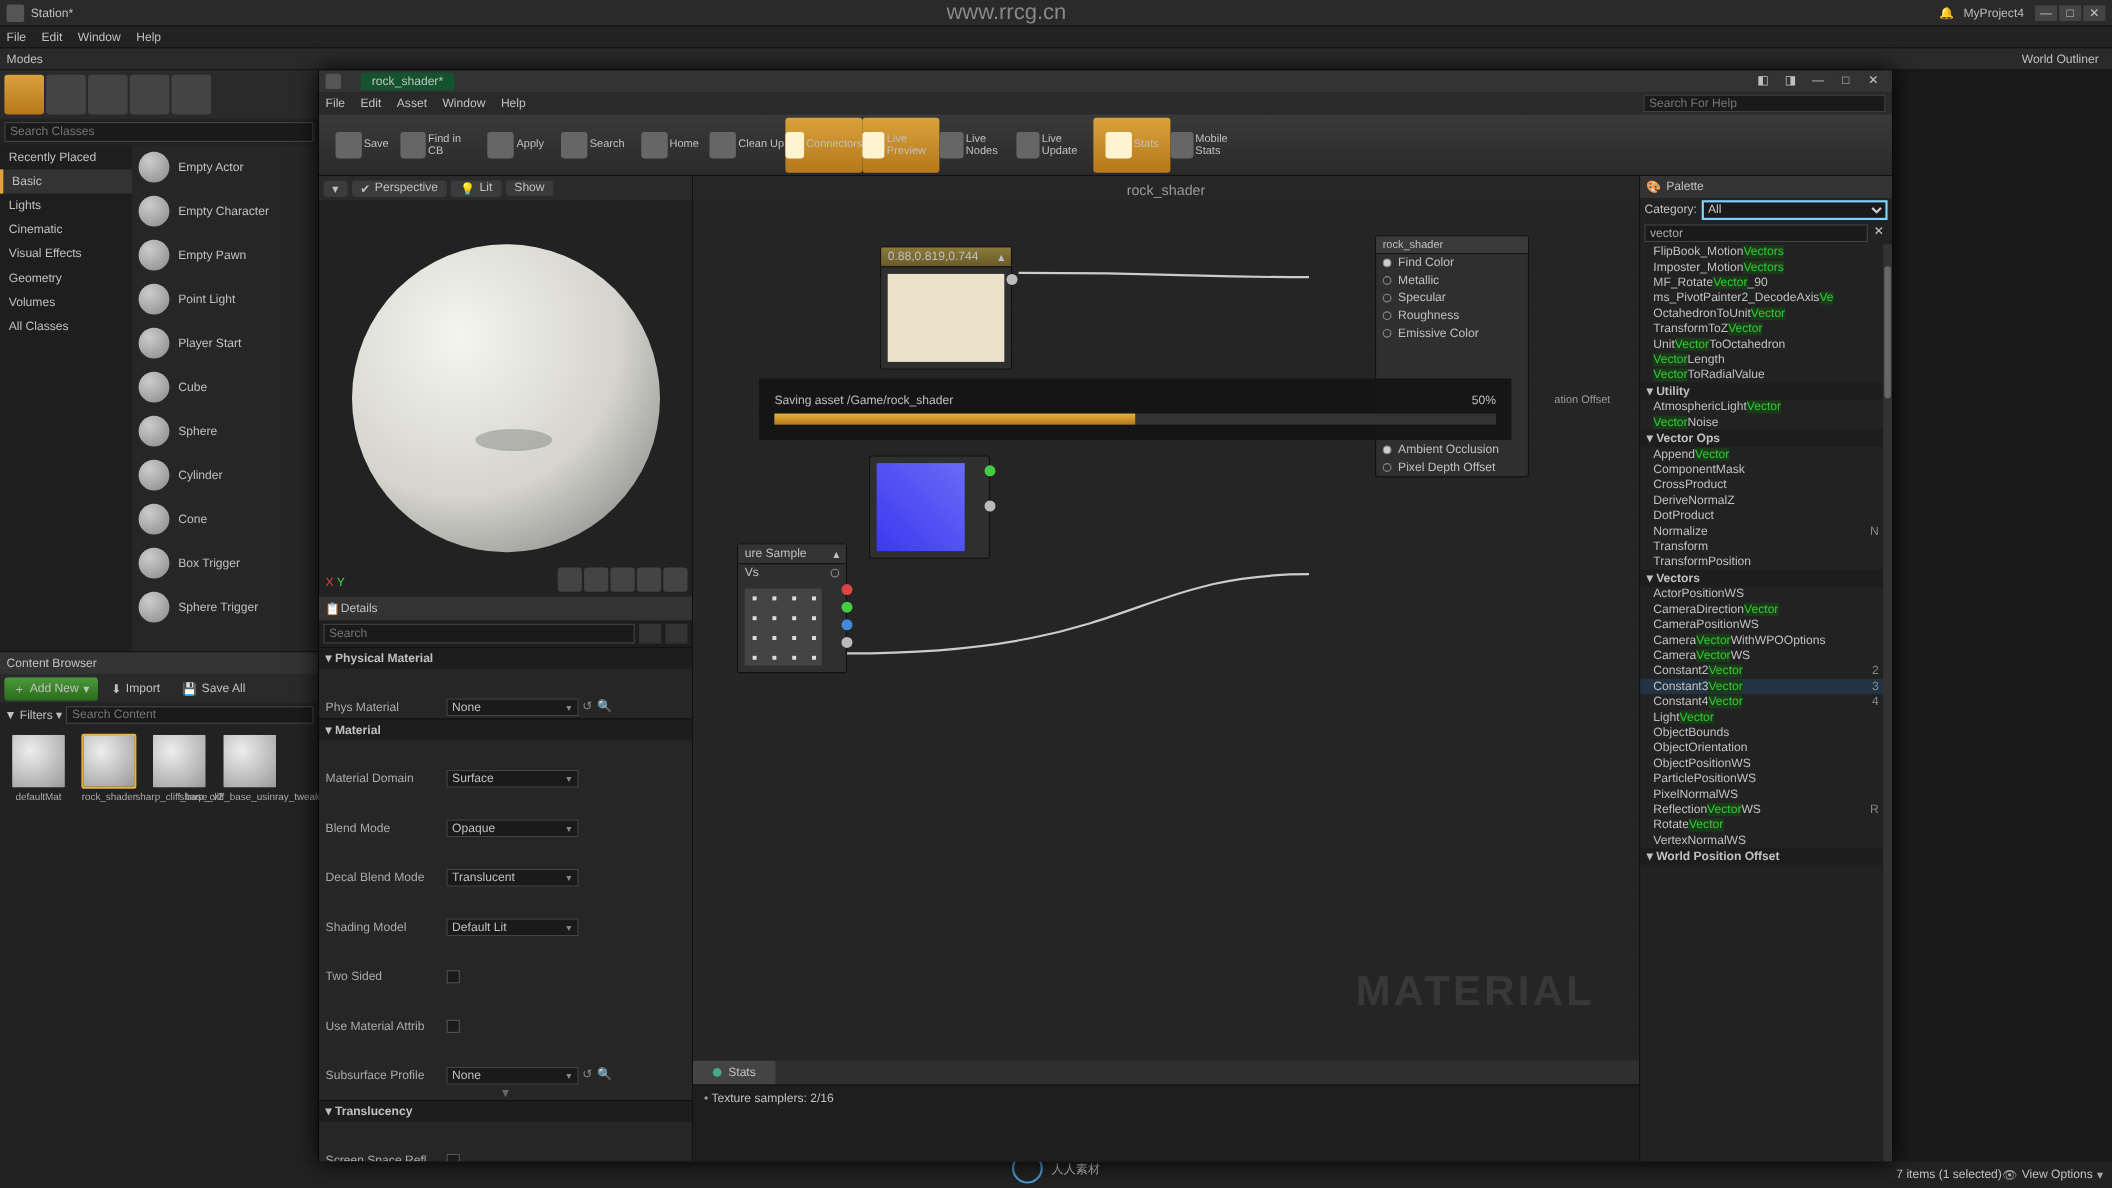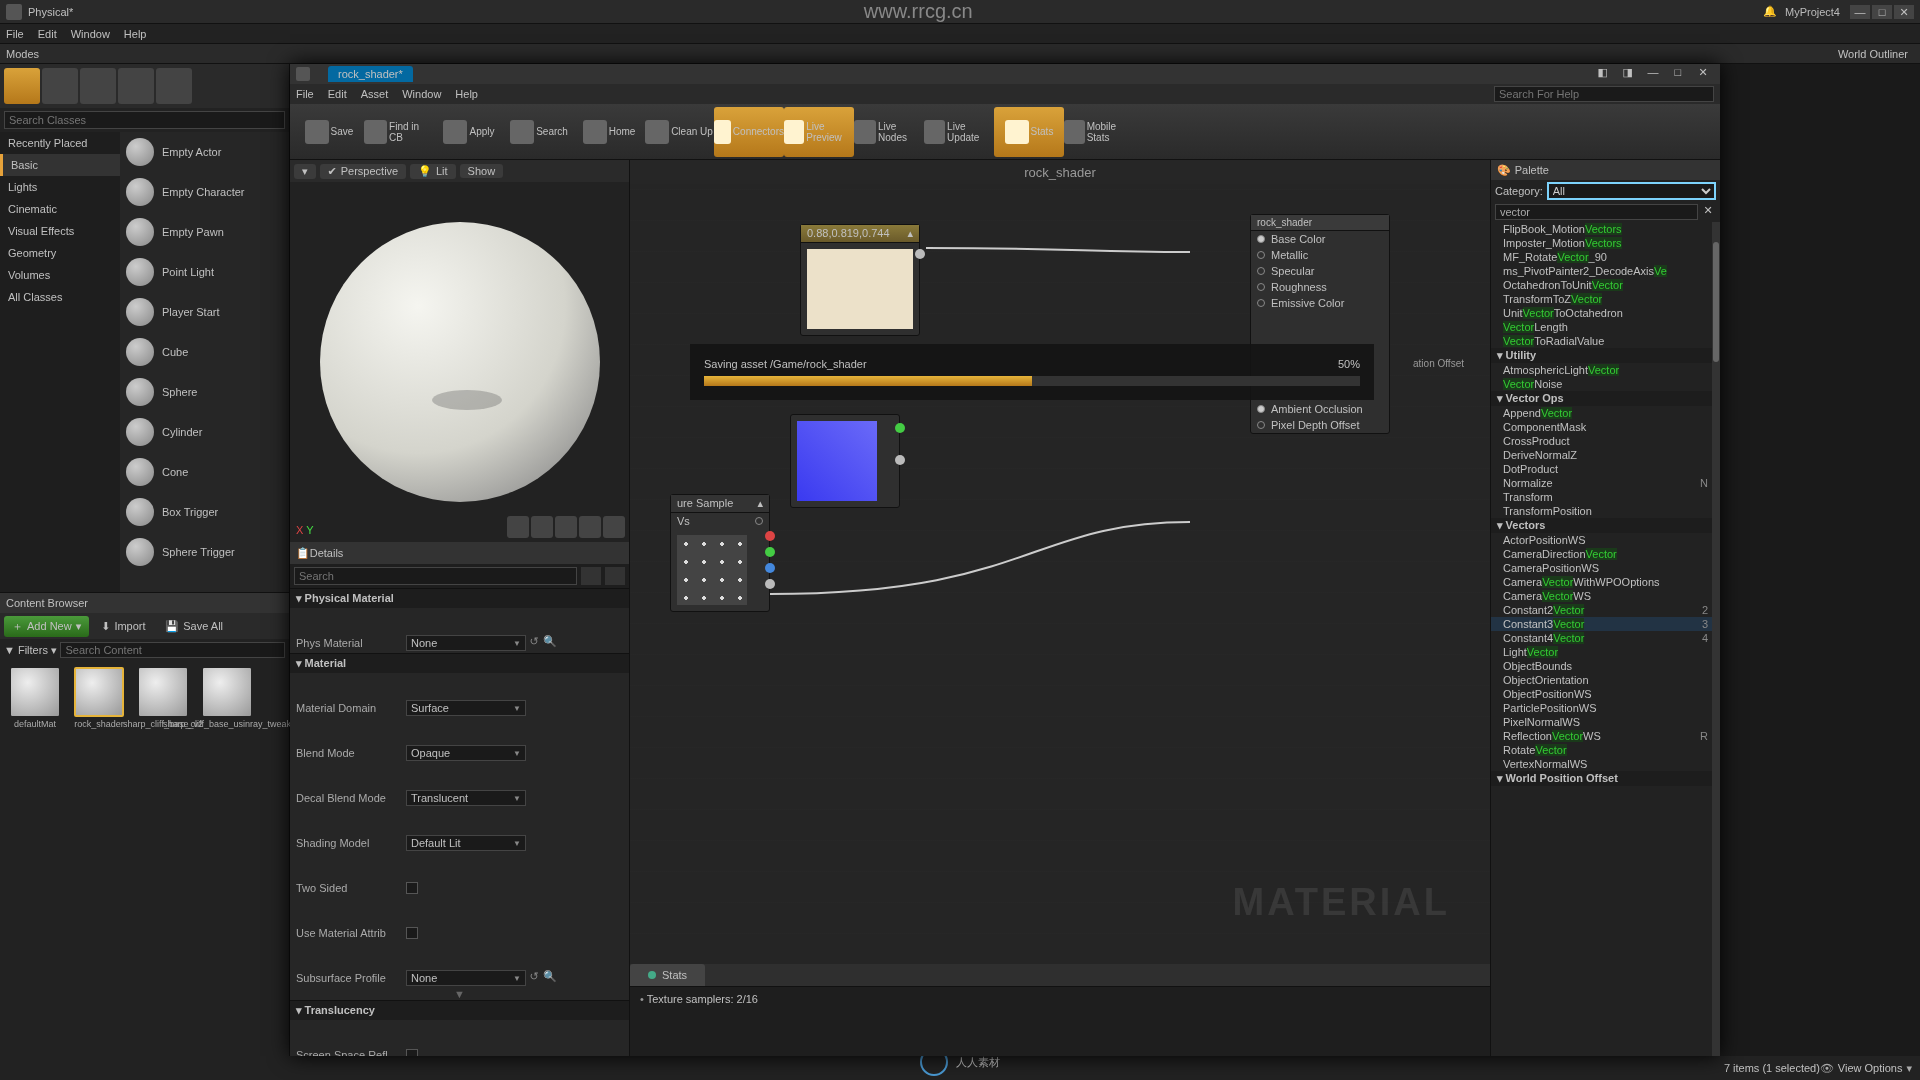--- a/index.html
+++ b/index.html
@@ -10,21 +10,21 @@
 .titlebar .proj { color: #bbb; margin-right: 10px; }
 .titlebar .winbtns { display: flex; gap: 2px; }
 .titlebar .winbtns span { width: 20px; height: 14px; background: #444; display: inline-block; text-align: center; line-height: 14px; cursor: pointer; }
 .menubar { height: 20px; background: #222; display: flex; align-items: center; padding: 0 6px; gap: 14px; border-bottom: 1px solid #111; }
 .menubar span { cursor: pointer; }
 .modes { height: 20px; background: #2a2a2a; display: flex; align-items: center; padding: 0 6px; border-bottom: 1px solid #111; }
 .main { position: absolute; top: 64px; left: 0; right: 0; bottom: 24px; display: flex; }
 .left-col { width: 290px; display: flex; flex-direction: column; background: #222; border-right: 1px solid #111; }
 .editor-overlay { position: absolute; left: 290px; top: 0; right: 200px; bottom: 0; background: #1e1e1e; display: flex; flex-direction: column; z-index: 5; box-shadow: 0 0 20px #000; }
 .ed-titlebar { height: 20px; background: #333; display: flex; align-items: center; padding: 0 6px; }
-.ed-tab { background: #0369a1; padding: 2px 10px; border-radius: 3px 3px 0 0; margin-left: 18px; }
+.ed-tab { background: #14532d; padding: 2px 10px; border-radius: 3px 3px 0 0; margin-left: 18px; }
 .ed-titlebar .spacer { flex: 1; }
 .winctl span { width: 22px; height: 16px; display: inline-block; text-align: center; background: #333; cursor: pointer; }
 .ed-menubar { height: 20px; background: #2a2a2a; display: flex; align-items: center; padding: 0 6px; gap: 14px; }
 .ed-menubar .spacer { flex: 1; }
 .ed-search { width: 220px; height: 16px; background: #1a1a1a; border: 1px solid #444; color: #888; padding: 0 4px; }
 .ed-toolbar { height: 56px; background: linear-gradient(#3a3a3a,#2a2a2a); display: flex; align-items: center; padding: 0 4px; border-bottom: 1px solid #111; }
 .tbtn { width: 70px; height: 50px; display: flex; align-items: center; justify-content: center; gap: 2px; cursor: pointer; border-radius: 3px; }
 .tbtn.active { background: linear-gradient(#d9a23a,#b5781a); color: #fff; }
 .tbtn .ti { width: 24px; height: 24px; background: #666; border-radius: 3px; }
 .tbtn.active .ti { background: #fff3d0; }
@@ -139,21 +139,21 @@
 .sm-combo .c { flex: 1; background: #1a1a1a; border: 1px solid #444; height: 16px; padding: 0 4px; display: flex; align-items: center; justify-content: space-between; }
 .view-opts { display: flex; align-items: center; gap: 4px; color: #aaa; cursor: pointer; }
 .logo-footer { position: absolute; left: 50%; bottom: 4px; transform: translateX(-50%); display: flex; align-items: center; gap: 8px; color: #666; font-size: 16px; }
 .logo-footer .circ { width: 28px; height: 28px; border: 2px solid #4a9ad4; border-radius: 50%; }
 </style>
 </head>
 <body>
 
 <div class="titlebar">
   <span class="logo"></span>
-  <span>Physical*</span>
+  <span>Station*</span>
   <span class="spacer">www.rrcg.cn</span>
   <span style="margin-right:8px">🔔</span>
   <span class="proj">MyProject4</span>
   <div class="winbtns">
     <span>—</span>
     <span>□</span>
     <span>✕</span>
   </div>
 </div>
 
@@ -480,21 +480,21 @@
               </div>
             <div class="body"></div>
             <span class="pin" style="right:-6px;top:24px"></span>
           </div>
 
           <div class="node result-node">
             <div class="node-hdr">rock_shader</div>
             <div id="result-pins">
                 <div class="rpin">
                   <span class="dot filled"></span>
-                  <span>Base Color</span>
+                  <span>Find Color</span>
                 </div>
                 <div class="rpin">
                   <span class="dot"></span>
                   <span>Metallic</span>
                 </div>
                 <div class="rpin">
                   <span class="dot"></span>
                   <span>Specular</span>
                 </div>
                 <div class="rpin">

